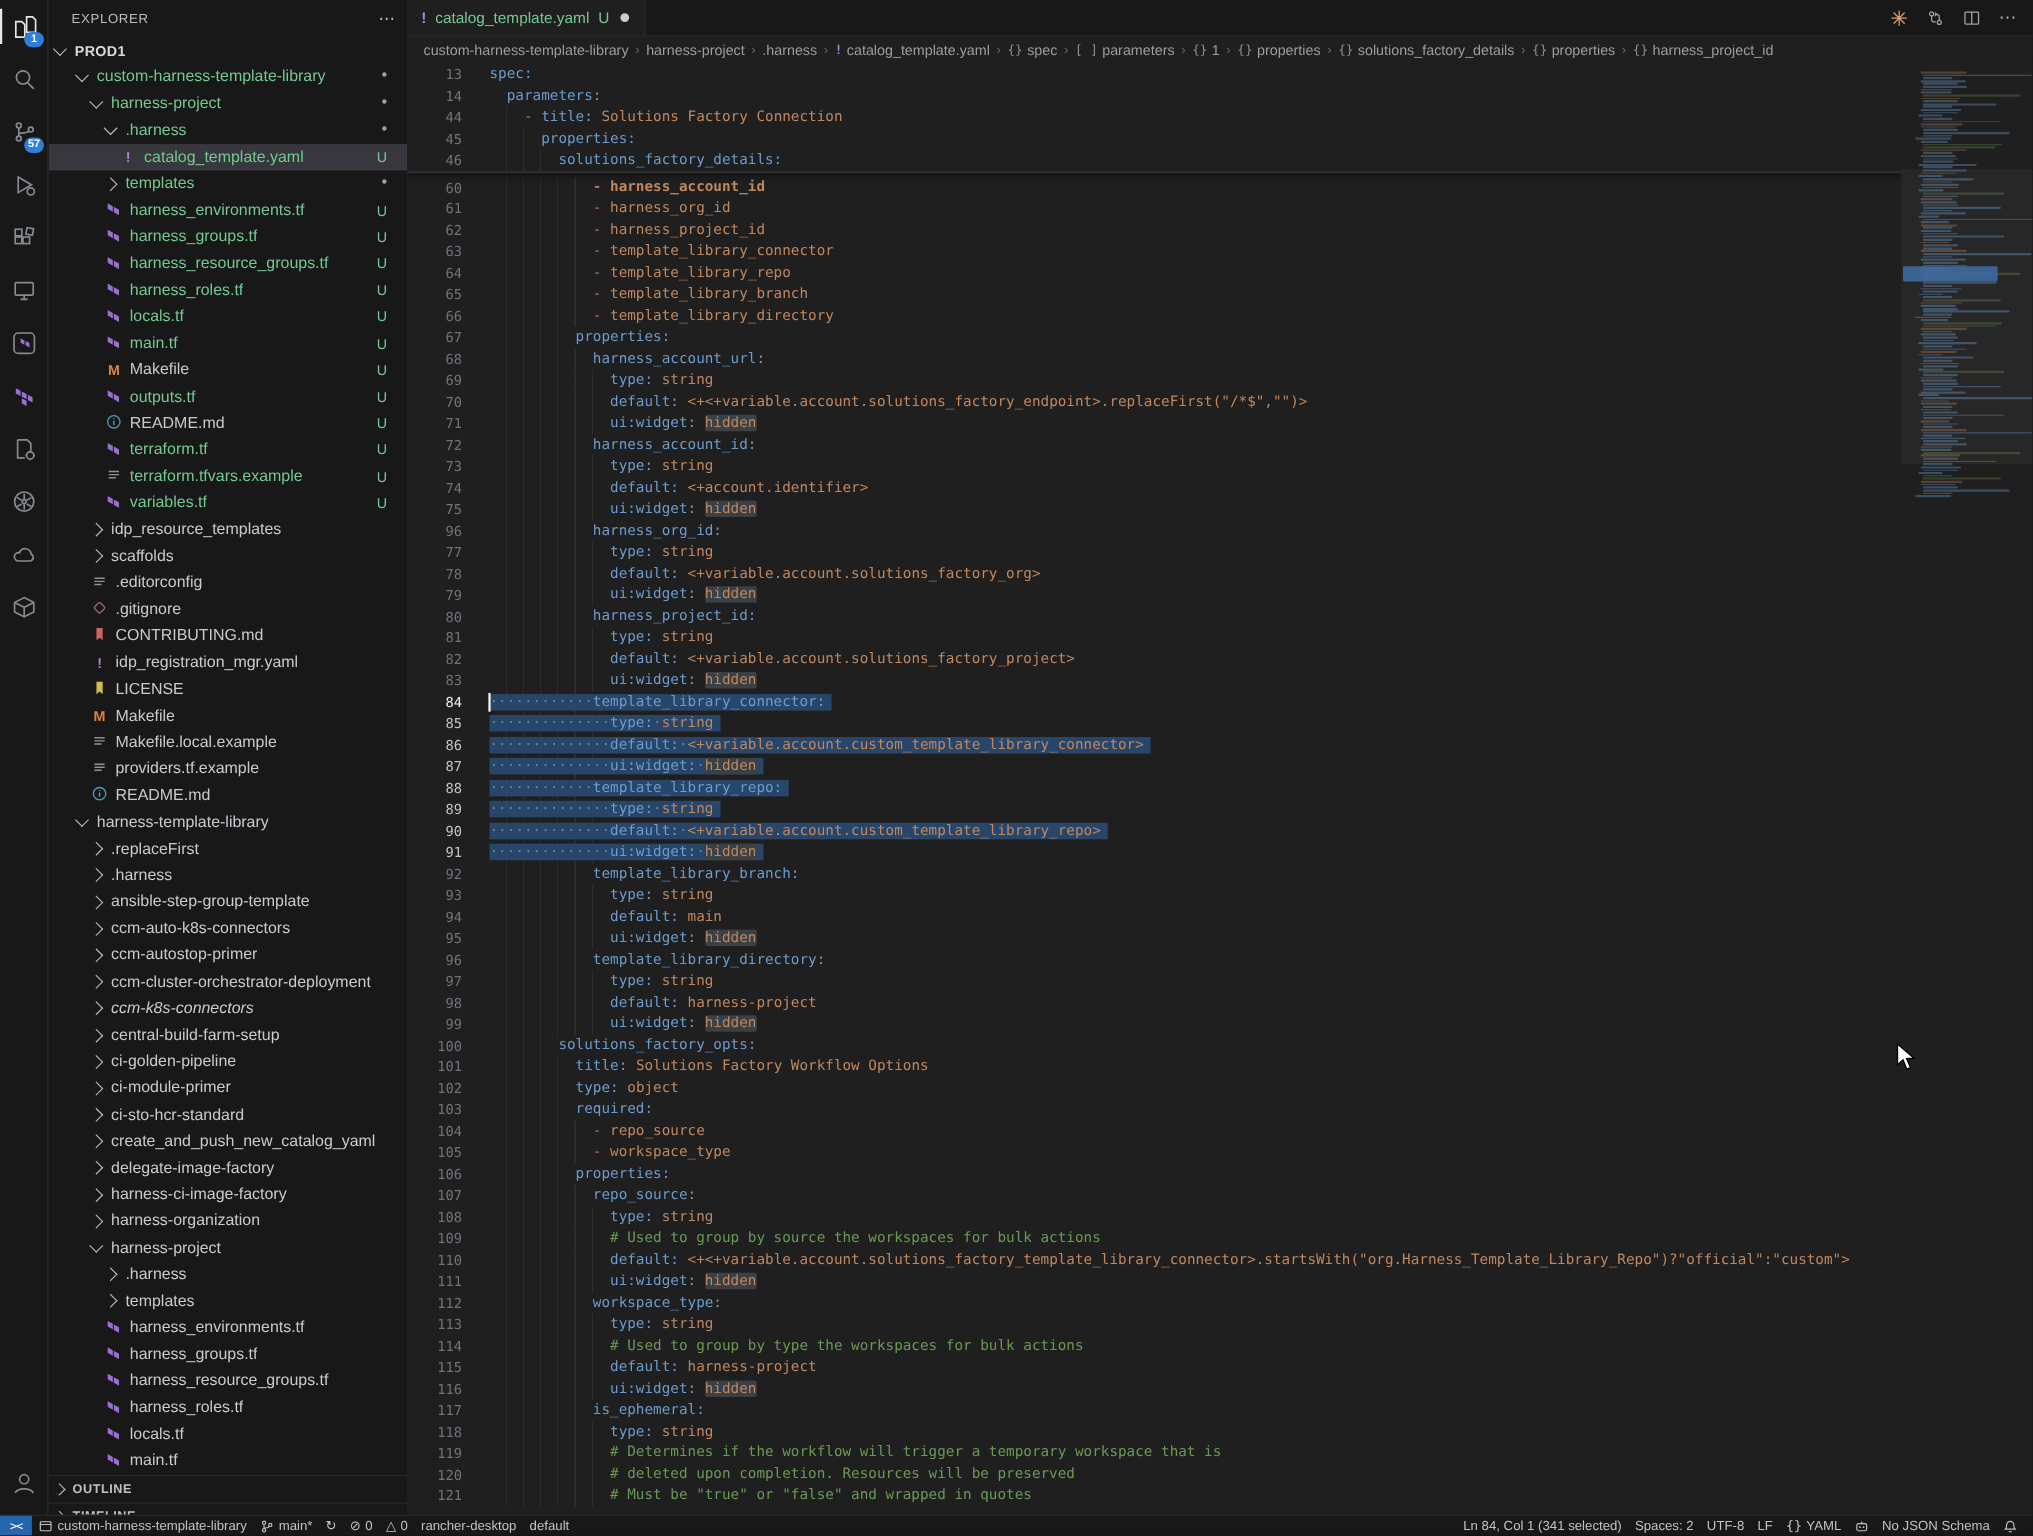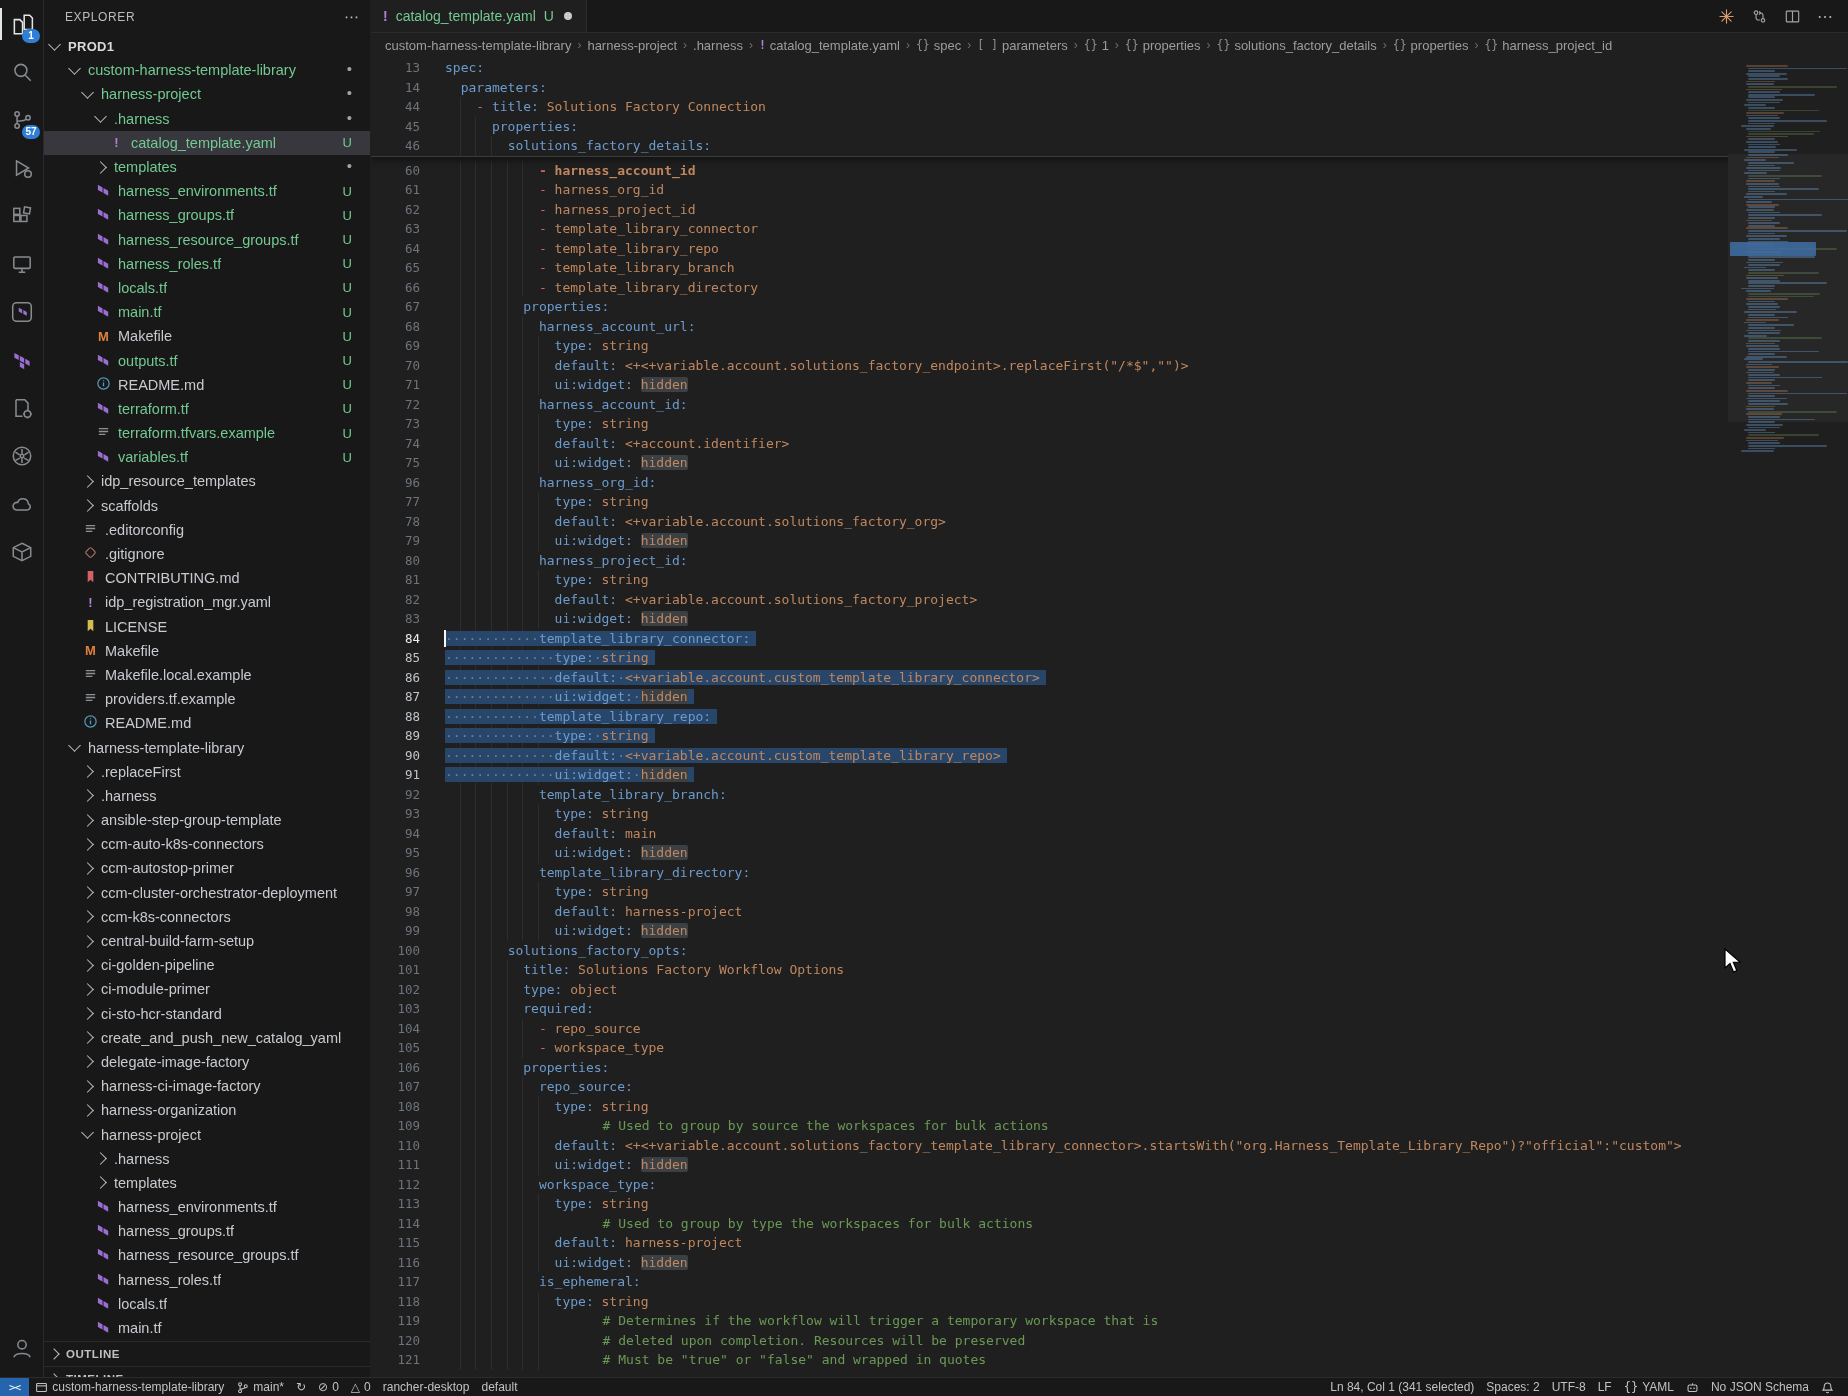--- a/index.html
+++ b/index.html
@@ -59,21 +59,21 @@
   .cl{position:relative;height:19.5px;line-height:19.5px;white-space:pre;}
   .cl .ln{position:absolute;left:0;top:0;width:49px;text-align:right;color:#6d747c;
           font-family:"DejaVu Sans Mono",monospace;font-size:12.5px;}
   .cl.selected .ln{color:#bfc5cb;}
   .cl.cursorline .ln{color:#f0f0f0;}
   .cl .txt{position:absolute;left:74px;top:0;background-repeat:no-repeat;
            background-image:repeating-linear-gradient(to right,transparent 0,transparent calc(2ch - 1px),#2d2d2d calc(2ch - 1px),#2d2d2d 2ch);}
   .selwrap{background:#28466a;padding-right:6px;}
   .caret{position:absolute;left:-1px;top:1px;width:2px;height:17px;background:#f8f8f8;}
   .tok-k{color:#6c9bcd;} .tok-v{color:#c0875f;} .tok-d{color:#cc6666;}
-  .tok-c{color:#6a9955;margin-left:48px;} .tok-t{color:#cfcfcf;}
+  .tok-c{color:#6a9955;} .tok-t{color:#cfcfcf;}
   .tok-h{color:#c0875f;background:#3b4045;border-radius:2px;}
   .ws{color:rgba(210,225,240,.38);}
   .sticky{position:relative;z-index:3;background:#1f1f1f;border-bottom:1px solid #3c3c3c;
           box-shadow:0 4px 6px rgba(0,0,0,.35);}
   .code-body{position:relative;padding-top:4px;}
   
   .minimap{position:absolute;top:0;right:0;width:120px;bottom:0;background:#1f1f1f;z-index:4;cursor:pointer;}
   .mm-bar{position:absolute;height:1.7px;border-radius:1px;opacity:.8;}
   .mm-sel{position:absolute;left:2px;width:86px;background:#3f6ca0;opacity:.9;border-radius:1px;}
   .mm-view{position:absolute;left:0;right:0;background:rgba(255,255,255,.04);}
@@ -382,21 +382,21 @@
           <span class="lbl">ccm-auto-k8s-connectors</span>
         </div>
         <div class="trow" style="padding-left: 39px;">
           <span class="chev"></span>
           <span class="lbl">ccm-autostop-primer</span>
         </div>
         <div class="trow" style="padding-left: 39px;">
           <span class="chev"></span>
           <span class="lbl">ccm-cluster-orchestrator-deployment</span>
         </div>
-        <div class="trow" style="padding-left: 39px;">
+        <div class="trow" style="padding-left: 39px; font-style: italic;">
           <span class="chev"></span>
           <span class="lbl">ccm-k8s-connectors</span>
         </div>
         <div class="trow" style="padding-left: 39px;">
           <span class="chev"></span>
           <span class="lbl">central-build-farm-setup</span>
         </div>
         <div class="trow" style="padding-left: 39px;">
           <span class="chev"></span>
           <span class="lbl">ci-golden-pipeline</span>

